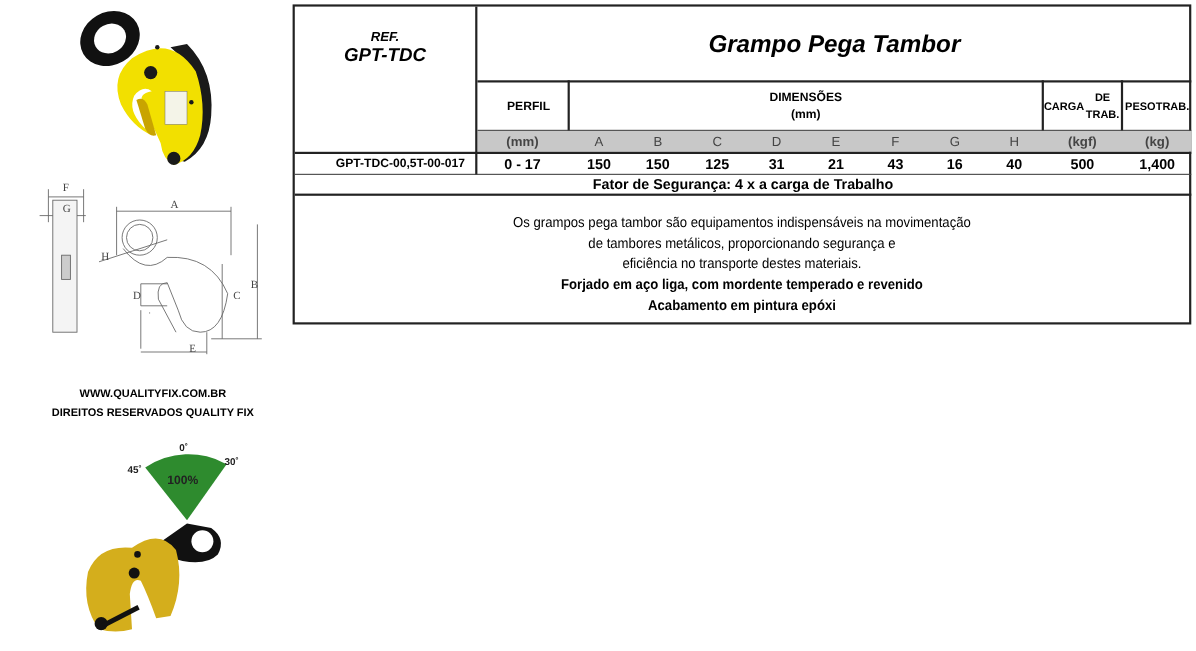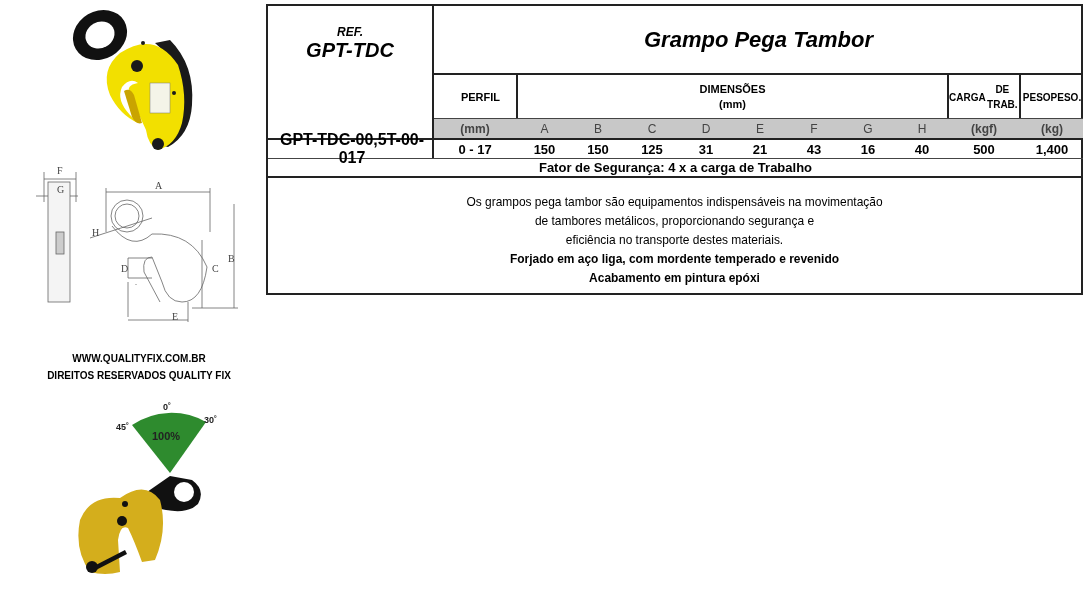--- a/index.html
+++ b/index.html
@@ -106,52 +106,52 @@
   <div class="vl" style="left:248px;top:67px;height:46px"></div>
   <div class="vl" style="left:679px;top:67px;height:46px"></div>
   <div class="vl" style="left:751px;top:67px;height:46px"></div>
   <div class="hl" style="left:0;top:132px;width:815px"></div>
   <div class="hlt" style="left:0;top:152px;width:815px"></div>
   <div class="hl" style="left:0;top:170px;width:815px"></div>
   <div class="hlt" style="left:166px;top:112px;width:649px"></div>
 
   <div class="cell" style="left:0;top:0;width:164px;height:94px;flex-direction:column;">
     <div style="font-style:italic;font-weight:bold;font-size:12px;margin-top:12px;">REF.</div>
-    <div style="font-style:italic;font-weight:bold;font-size:20px;margin-bottom:32px;">GPT-TDC</div>
+    <div style="font-style:italic;font-weight:bold;font-size:17px;margin-bottom:32px;">GPT-TDC</div>
   </div>
 
   <div class="cell" style="left:166px;top:0;width:649px;height:67px;font-style:italic;font-weight:bold;font-size:22px;">Grampo Pega Tambor</div>
 
   <div class="cell" style="left:166px;top:69px;width:93px;height:44px;font-weight:bold;font-size:11px;">PERFIL</div>
   <div class="cell small-b" style="left:250px;top:69px;width:429px;height:44px;flex-direction:column;font-size:11px;">
     <div>DIMENSÕES</div>
     <div>(mm)</div>
   </div>
   <div class="cell small-b" style="left:681px;top:69px;width:70px;height:44px;flex-direction:row;">
     <div>CARGA</div>
     <div>DE TRAB.</div>
   </div>
   <div class="cell small-b" style="left:753px;top:69px;width:62px;height:44px;">
     <div>PESO</div>
-    <div>PESO.</div>
+    <div>TRAB.</div>
   </div>
 
   <div class="cell colhdr" style="left:166px;top:113px;width:82px;height:19px;font-weight:bold;">(mm)</div>
   <div class="cell colhdr" style="left:250px;top:113px;width:53px;height:19px;">A</div>
   <div class="cell colhdr" style="left:303px;top:113px;width:54px;height:19px;">B</div>
   <div class="cell colhdr" style="left:357px;top:113px;width:54px;height:19px;">C</div>
   <div class="cell colhdr" style="left:411px;top:113px;width:54px;height:19px;">D</div>
   <div class="cell colhdr" style="left:465px;top:113px;width:54px;height:19px;">E</div>
   <div class="cell colhdr" style="left:519px;top:113px;width:54px;height:19px;">F</div>
   <div class="cell colhdr" style="left:573px;top:113px;width:54px;height:19px;">G</div>
   <div class="cell colhdr" style="left:627px;top:113px;width:54px;height:19px;">H</div>
   <div class="cell colhdr" style="left:681px;top:113px;width:70px;height:19px;font-weight:bold;">(kgf)</div>
   <div class="cell colhdr" style="left:753px;top:113px;width:62px;height:19px;font-weight:bold;">(kg)</div>
 
-  <div class="cell" style="left:0;top:134px;width:168px;height:18px;font-weight:bold;font-size:16px;">GPT-TDC-00,5T-00-017</div>
+  <div class="cell" style="left:12px;top:134px;width:168px;height:18px;font-weight:bold;font-size:11px;">GPT-TDC-00,5T-00-017</div>
   <div class="cell val" style="left:166px;top:134px;width:82px;height:18px;">0 - 17</div>
   <div class="cell val" style="left:250px;top:134px;width:53px;height:18px;">150</div>
   <div class="cell val" style="left:303px;top:134px;width:54px;height:18px;">150</div>
   <div class="cell val" style="left:357px;top:134px;width:54px;height:18px;">125</div>
   <div class="cell val" style="left:411px;top:134px;width:54px;height:18px;">31</div>
   <div class="cell val" style="left:465px;top:134px;width:54px;height:18px;">21</div>
   <div class="cell val" style="left:519px;top:134px;width:54px;height:18px;">43</div>
   <div class="cell val" style="left:573px;top:134px;width:54px;height:18px;">16</div>
   <div class="cell val" style="left:627px;top:134px;width:54px;height:18px;">40</div>
   <div class="cell val" style="left:681px;top:134px;width:70px;height:18px;">500</div>

